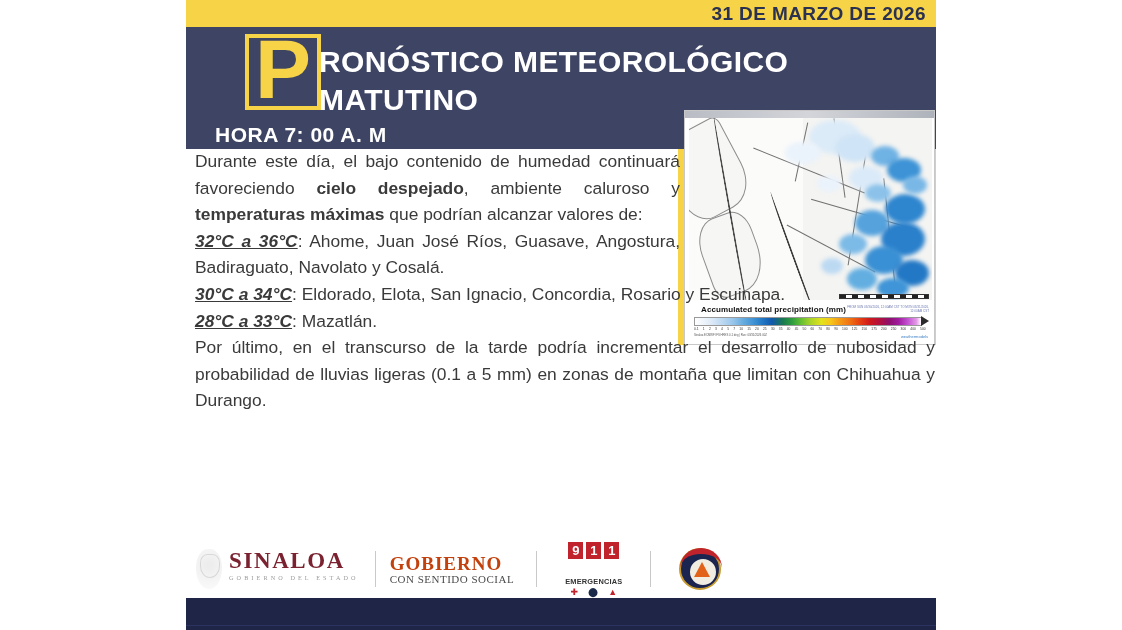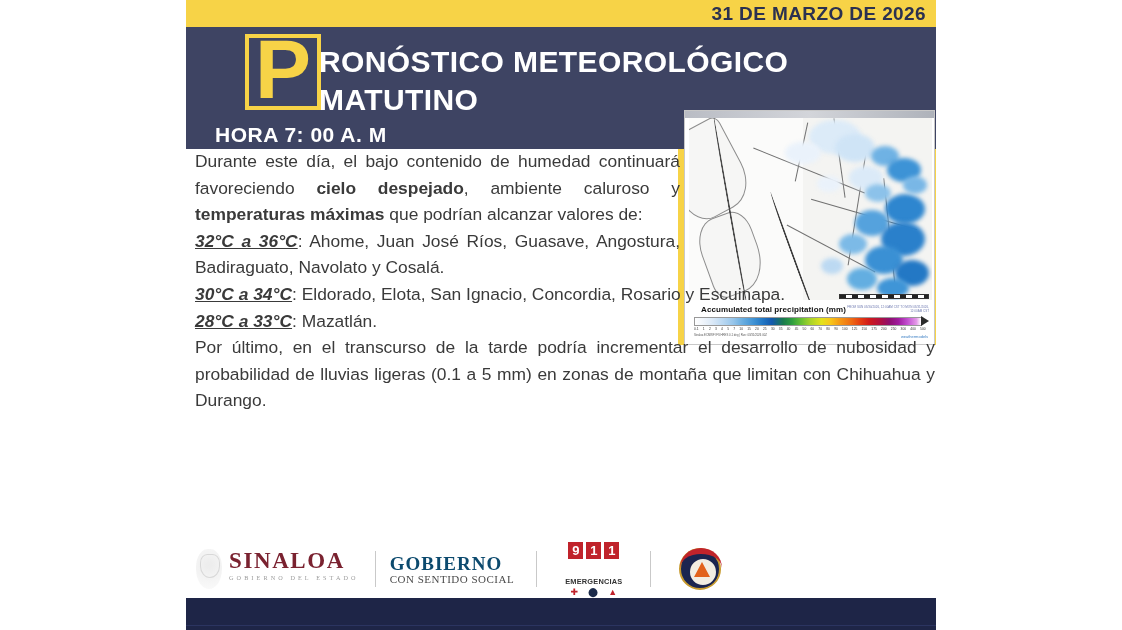--- a/index.html
+++ b/index.html
@@ -317,21 +317,21 @@
     font-family: "Liberation Serif", serif;
   }
   .divider-v {
     width: 1px; height: 36px; background: #c9c9c9;
   }
   .gobierno {
     padding-left: 14px; padding-right: 22px;
   }
   .gobierno .g1 {
     font-size: 19px; font-weight: bold; letter-spacing: 1px;
-    color: #0c4a6e; line-height: 21px;
+    color: #c2410c; line-height: 21px;
     font-family: "Liberation Serif", serif;
   }
   .gobierno .g2 {
     font-size: 11px; letter-spacing: 0.5px;
     color: #4a4a4a; line-height: 11px;
     font-family: "Liberation Serif", serif;
   }
   .e911 {
     padding-left: 28px; padding-right: 28px;
     text-align: center;

